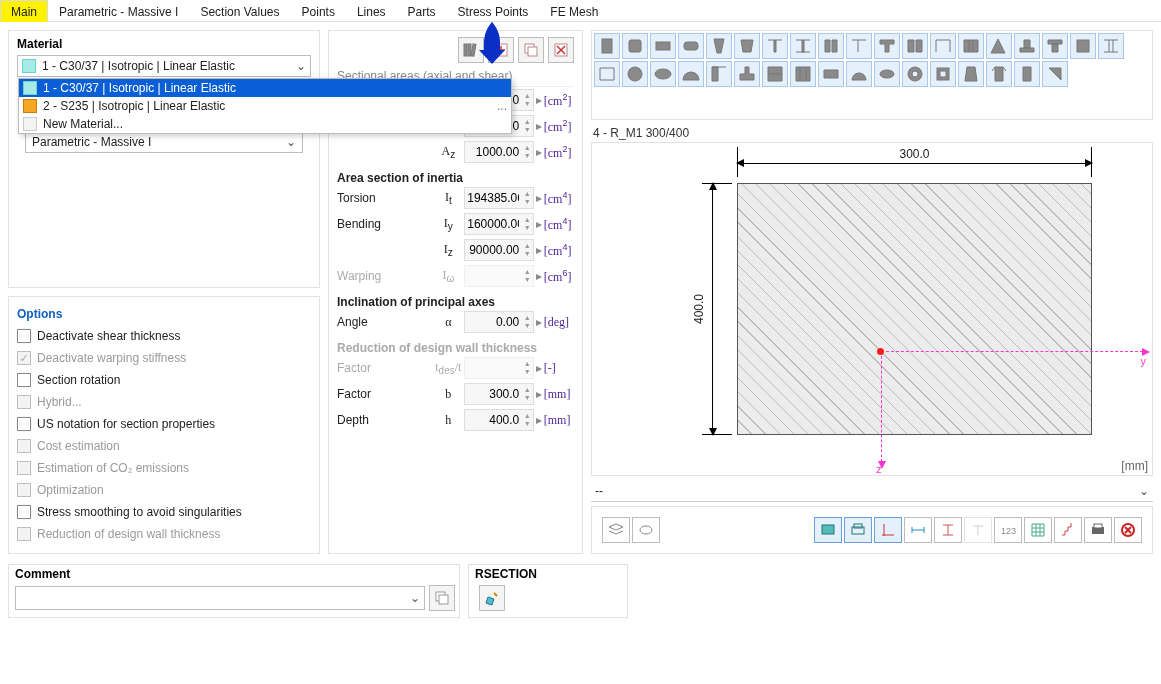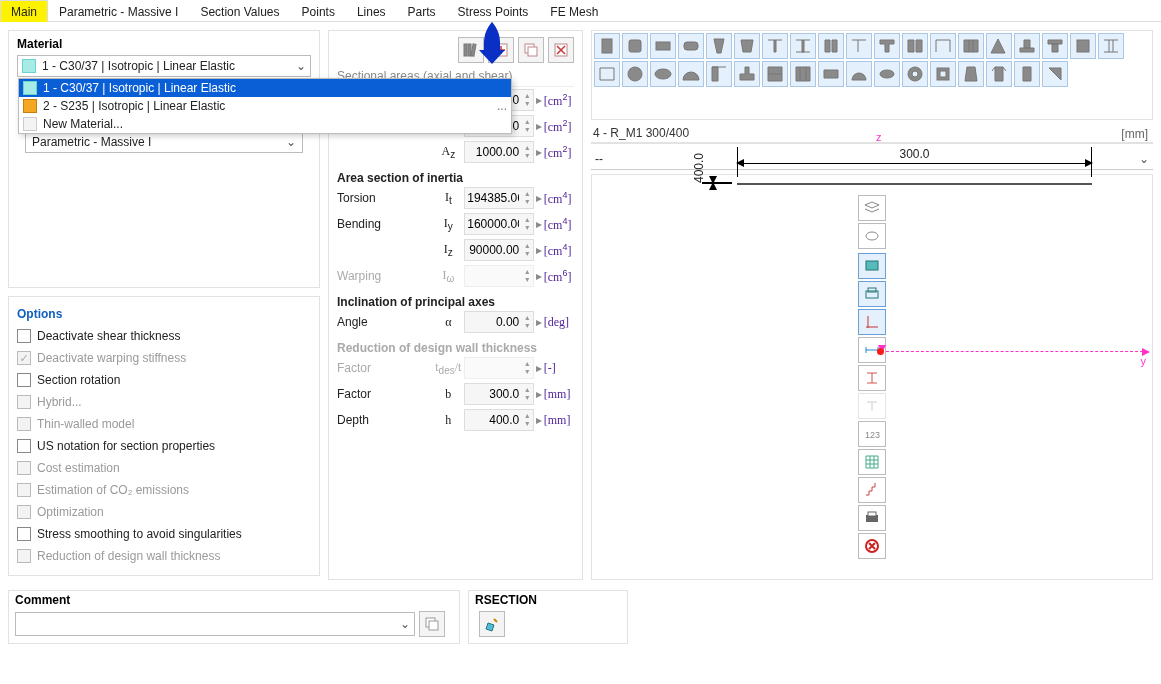--- a/index.html
+++ b/index.html
@@ -100,27 +100,27 @@
   .axis-y::after { content:""; position:absolute; right:-2px; top:-4px; border-top:4px solid transparent; border-bottom:4px solid transparent; border-left:8px solid #ff33cc; }
   .axis-y-lbl { position:absolute; top:212px; right:6px; color:#ff33cc; font-size:11px; }
   .axis-z { position:absolute; left:289px; top:208px; bottom:8px; width:0; border-left:1.5px dashed #ff33cc; }
   .axis-z::after { content:""; position:absolute; left:-4px; bottom:-2px; border-left:4px solid transparent; border-right:4px solid transparent; border-top:8px solid #ff33cc; }
   .axis-z-lbl { position:absolute; left:284px; bottom:0px; color:#ff33cc; font-size:11px; }
   .origin { position:absolute; left:285px; top:205px; width:7px; height:7px; background:#ff1a1a; border-radius:50%; }
 
   .mm-lbl { position:absolute; right:4px; bottom:2px; color:#666; }
 
   .footer { display:flex; gap:8px; padding:4px 8px 8px 8px; }
-  .footer .panel { padding:2px 14px 6px 6px; flex:0 0 auto; }
+  .footer .panel { padding:2px 4px 6px 6px; flex:0 0 auto; }
   .comment-box { height:24px; border:1px solid #bcbcbc; background:#fff; display:flex; align-items:center; padding:0 4px; }
   .comment-box .chev { margin-left:auto; color:#555; }
   .iconbtn { width:26px; height:26px; border:1px solid #bcbcbc; background:#f4f4f4; display:flex; align-items:center; justify-content:center; margin-left:4px; }
   .iconbtn svg { width:18px; height:18px; }
 
-  .right-footer { display:flex; align-items:center; gap:2px; padding:20px; border:1px solid #e2e2e2;flex-direction:column; }
+  .right-footer { display:flex; align-items:center; gap:2px; padding:10px; border:1px solid #e2e2e2; }
   .rfbtn { width:28px; height:26px; border:1px solid #bcbcbc; background:#fff; display:flex; align-items:center; justify-content:center; }
   .rfbtn.blue { border-color:#6aa0d8; background:#e4f0fb; }
   .rfbtn svg { width:18px; height:18px; }
   .tbtn { width:26px; height:26px; border:1px solid #bcbcbc; background:#f4f4f4; display:flex; align-items:center;justify-content:center; }
   .tbtn svg { width:18px; height:18px; }
 
   .underline-dd { height:22px; border-bottom:1px solid #ccc; display:flex; align-items:center; padding:0 4px; }
   .underline-dd .chev { margin-left:auto; color:#555; }
 
 </style>
@@ -192,24 +192,20 @@
             <span>Deactivate warping stiffness</span>
           </div>
         <div class="opt">
             <span class="chk"></span>
             <span>Section rotation</span>
           </div>
         <div class="opt disabled">
             <span class="chk disabled"></span>
             <span>Hybrid...</span>
           </div>
-        <div class="opt disabled">
-            <span class="chk disabled"></span>
-            <span>Thin-walled model</span>
-          </div>
         <div class="opt">
             <span class="chk"></span>
             <span>US notation for section properties</span>
           </div>
         <div class="opt disabled">
             <span class="chk disabled"></span>
             <span>Cost estimation</span>
           </div>
         <div class="opt disabled">
             <span class="chk disabled"></span>

